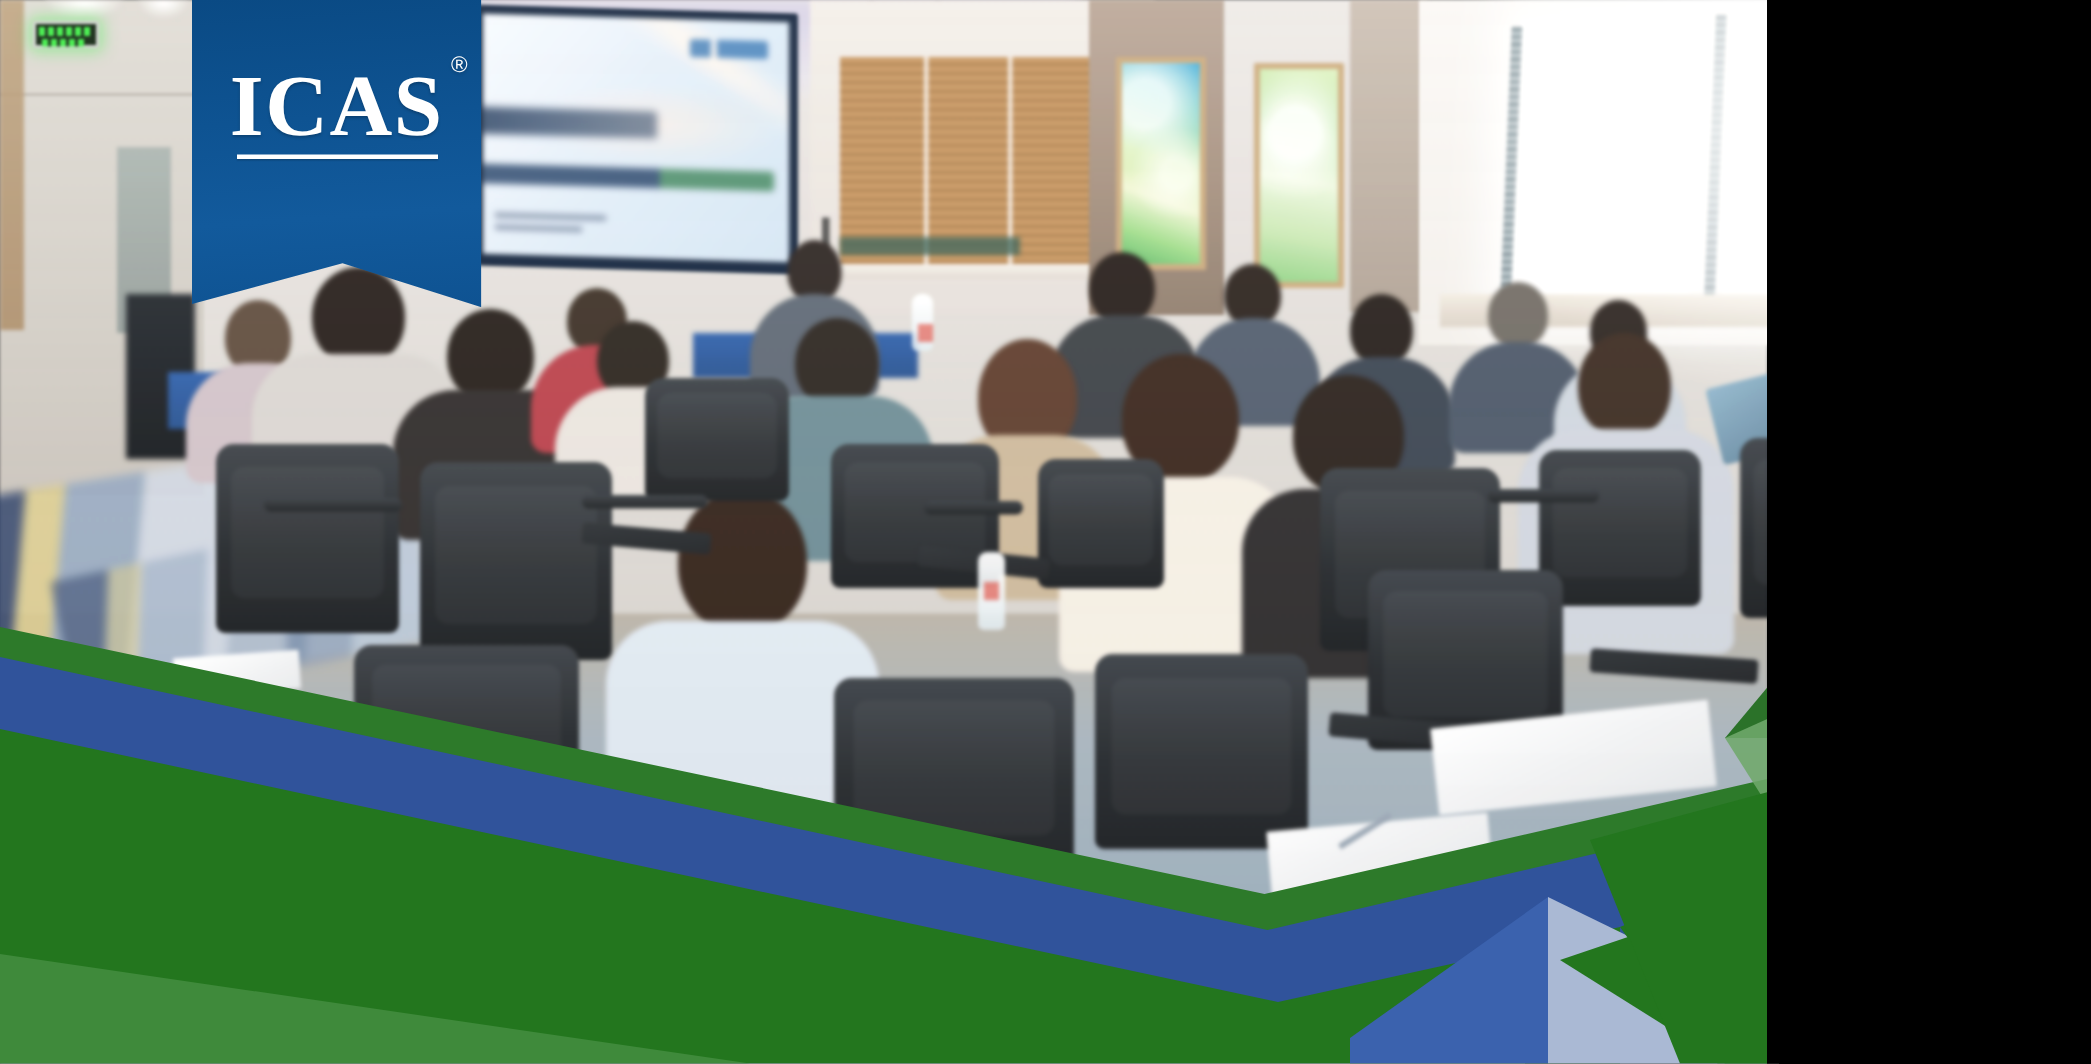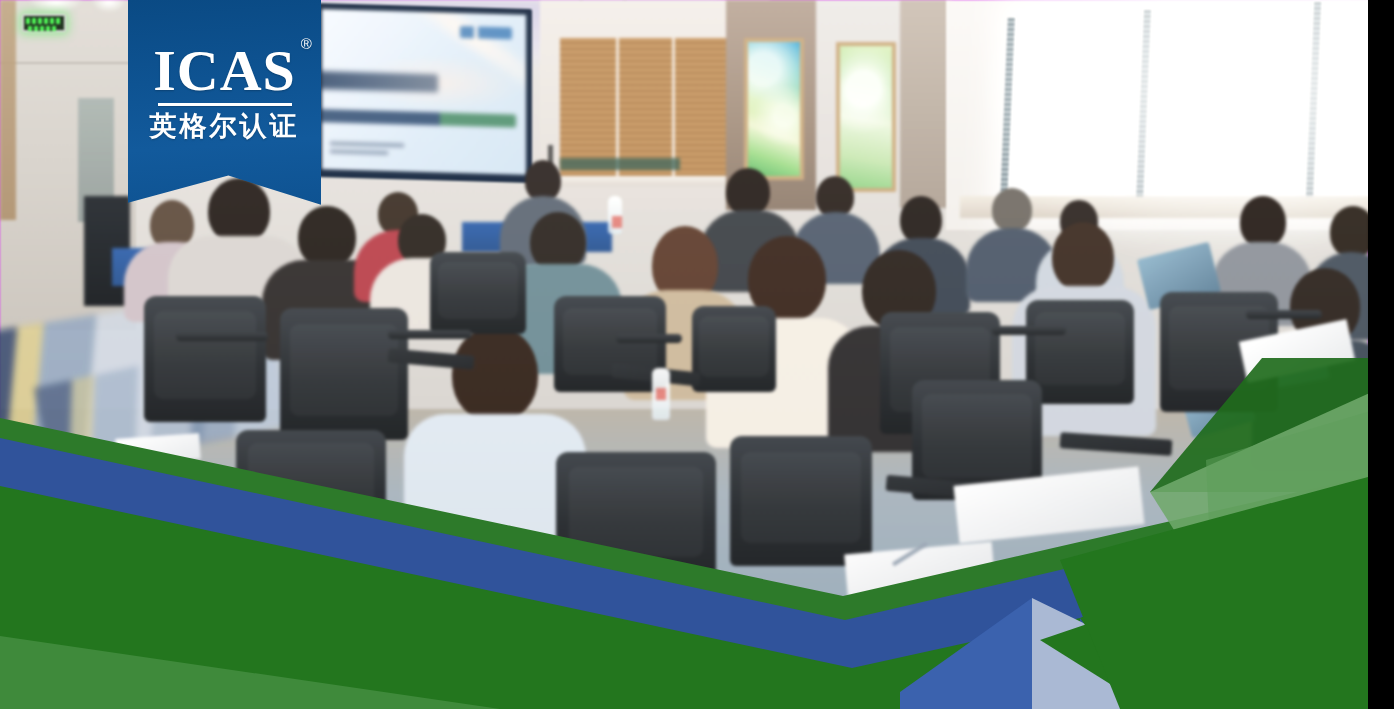--- a/index.html
+++ b/index.html
@@ -1,25 +1,25 @@
 <!DOCTYPE html>
 <html><head>
 <meta charset="utf-8">
 <title>ICAS Seminar Banner</title>
 <style>
   html,body{margin:0;padding:0;background:#000;}
   *{box-sizing:border-box;}
 
   #stage{
     position:relative;
-    width:1368px;
+    width:1178px;
     height:709px;
     overflow:hidden;
     font-family:"Liberation Sans","DejaVu Sans",sans-serif;
-    background:#d946ef;
+    background:#737373;
   }
 
   
   #photo{position:absolute;inset:0;overflow:hidden;}
 
   
   .wall{
     position:absolute;inset:0;
     background:
       linear-gradient(180deg,#e9e6e4 0%,#e4e0dd 16%,#dedbd6 34%,#d8d4cf 55%,#cdc9c4 100%);
@@ -467,21 +467,20 @@
       <div class="grade"></div>
     </div>
   </div>
 
   <div id="brand">
     <div class="brand-wordmark">
       <span>ICAS</span>
       <span class="brand-reg">®</span>
     </div>
     <div class="brand-rule"></div>
-    <div class="brand-cn">英格尔认证</div>
   </div>
 
   <div id="graphic">
     <svg viewBox="0 0 1394 709" preserveAspectRatio="none">
 
       <polygon points="0,418 843,596 1394,470 1394,520 845,640 0,460" fill="#2d7a2a"></polygon>
 
       <polygon points="0,438 845,620 1394,492 1394,560 848,676 0,492" fill="#30539b"></polygon>
 
       <polygon points="0,486 852,668 1080,618 1080,709 0,709" fill="#23761e"></polygon>

